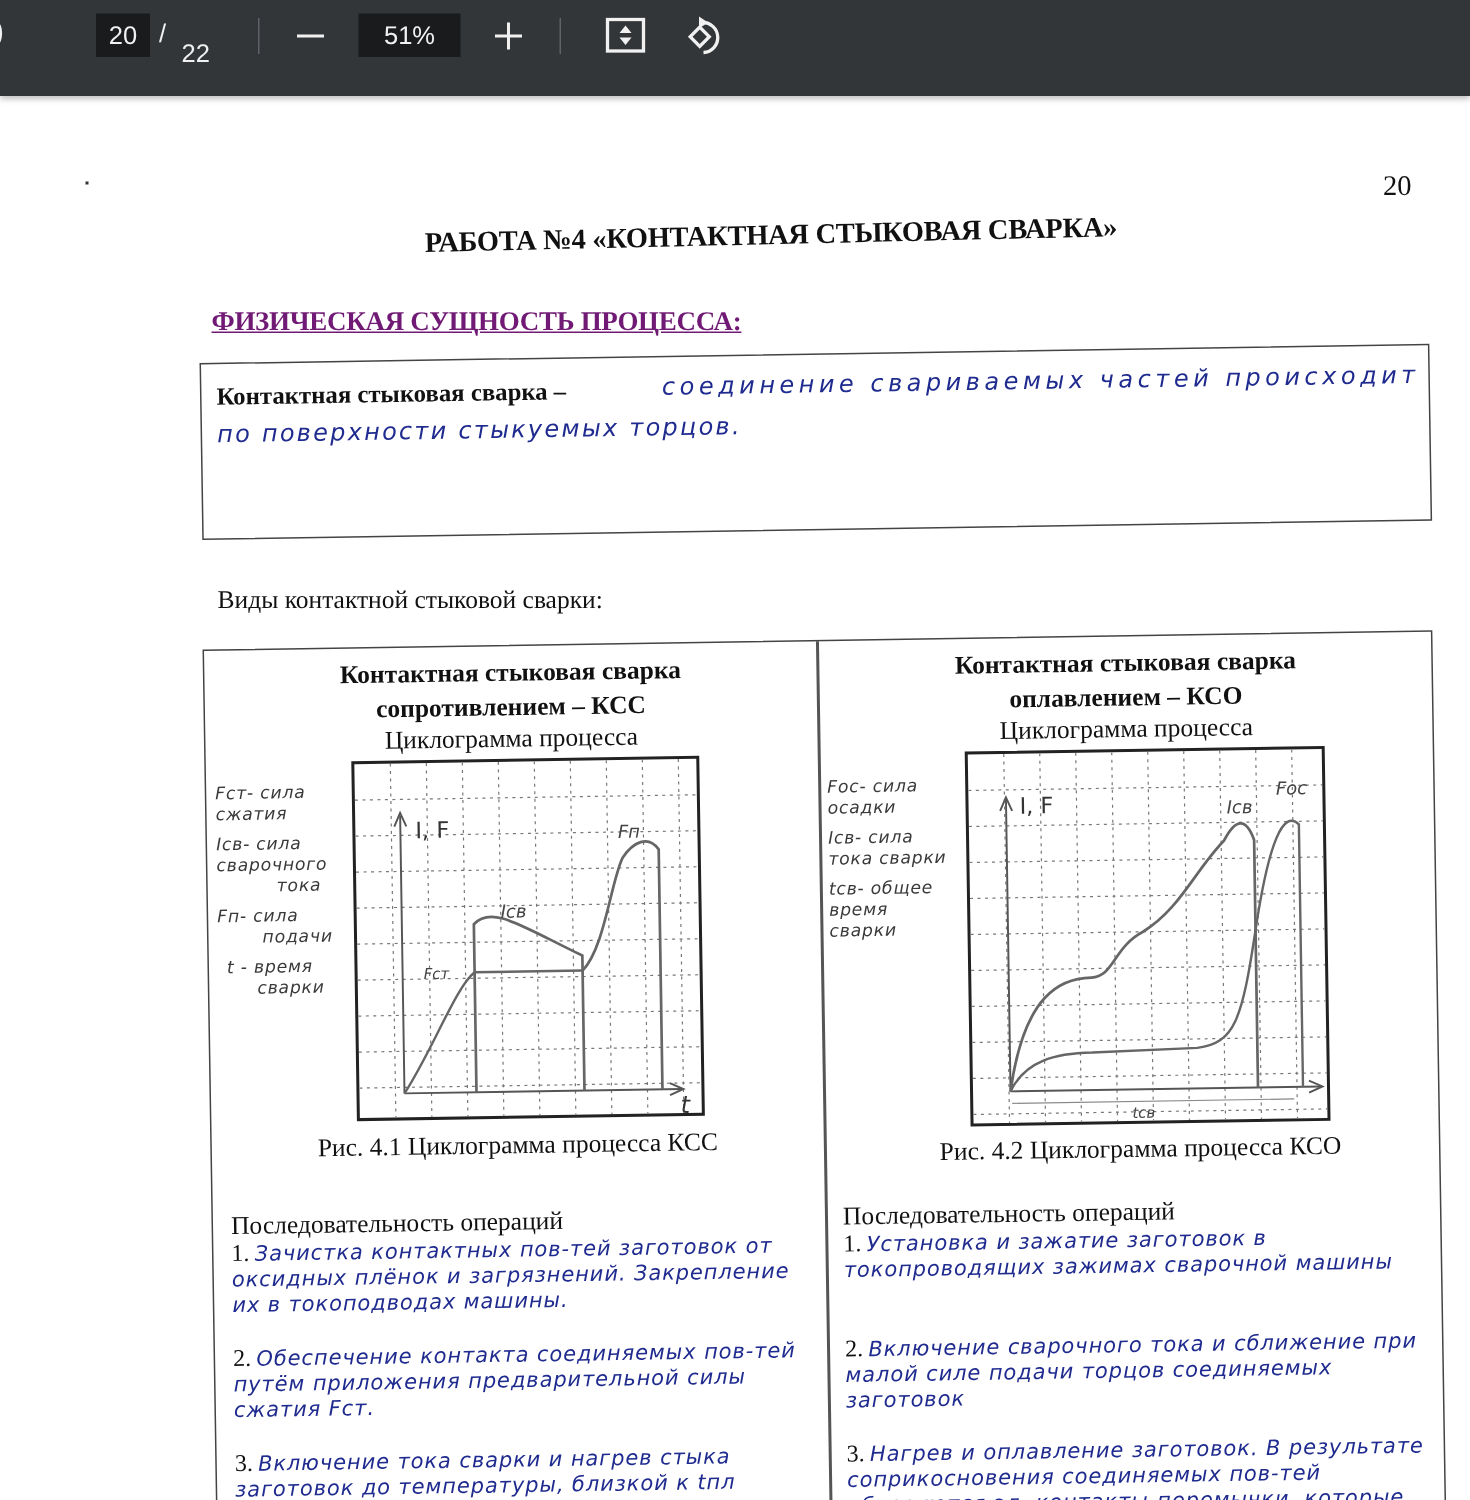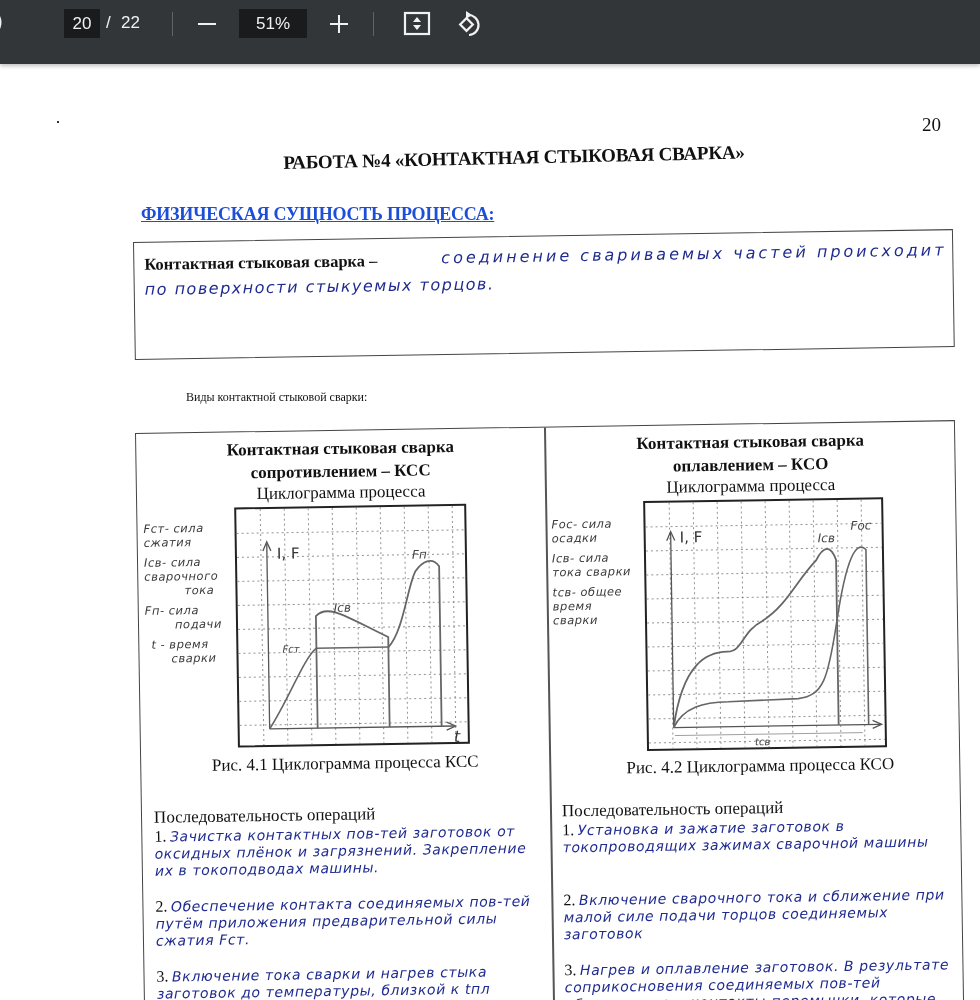--- a/index.html
+++ b/index.html
@@ -14,21 +14,21 @@
     box-shadow: 0 2px 4px rgba(0,0,0,0.25);
     z-index: 5;
   }
   .tb-left-edge { position: absolute; left: -4px; top: 10px; font-size: 20px; color: #f1f1f1; }
   .page-input {
     position: absolute; left: 64px; top: 9px; width: 36px; height: 29px;
     background: #191b1c; color: #f1f1f1; font-size: 17px; text-align: center;
     line-height: 29px; border: none;
   }
   .page-sep { position: absolute; left: 106px; top: 13px; font-size: 17px; color: #f1f1f1; }
-  .page-total { position: absolute; left: 120px; top: 13px; font-size: 17px; color: #f1f1f1; }
+  .page-total { position: absolute; left: 120px; top: 26px; font-size: 17px; color: #f1f1f1; }
   .tb-divider { position: absolute; top: 12px; width: 1px; height: 24px; background: #5f6368; }
   .zoom-out { position: absolute; left: 194px; top: 8px; width: 26px; height: 30px; cursor: pointer; }
   .zoom-out::before { content: ""; position: absolute; left: 4px; top: 15px; width: 18px; height: 2px; background: #f1f1f1; }
   .zoom-input {
     position: absolute; left: 239px; top: 9px; width: 68px; height: 29px;
     background: #191b1c; color: #f1f1f1; font-size: 17px; text-align: center;
     line-height: 29px; border: none;
   }
   .zoom-in { position: absolute; left: 326px; top: 8px; width: 26px; height: 30px; cursor: pointer; }
   .zoom-in::before { content: ""; position: absolute; left: 4px; top: 15px; width: 18px; height: 2px; background: #f1f1f1; }
@@ -39,33 +39,33 @@
   
   .page { position: absolute; left: 0; top: 64px; width: 980px; height: 936px; background: #ffffff; }
   .speck { position: absolute; left: 57px; top: 57px; width: 2px; height: 2px; background: #333; }
   .page-number { position: absolute; left: 922px; top: 50px; font-size: 19px; color: #111; }
   .doc-title {
     position: absolute; left: 283px; top: 88px; font-size: 19px; font-weight: bold; color: #111;
     transform: rotate(-1.3deg); transform-origin: left top; white-space: nowrap;
     letter-spacing: -0.2px;
   }
   .section-heading {
-    position: absolute; left: 141px; top: 140px; font-size: 18px; font-weight: bold; color: #1d4ed8;
+    position: absolute; left: 141px; top: 140px; font-size: 18px; font-weight: bold; color: #701a75;
     text-decoration: underline; white-space: nowrap; letter-spacing: -0.2px;
   }
   .def-box {
     position: absolute; left: 133px; top: 178px; width: 820px; height: 118px;
     border: 1.5px solid #444; transform: rotate(-0.9deg); transform-origin: left top;
   }
   .def-term { position: absolute; left: 10px; top: 12px; font-size: 16.5px; font-weight: bold; color: #111; white-space: nowrap; }
   .hand { font-family: "DejaVu Sans", sans-serif; font-style: italic; color: #1f2b8f; }
   .def-line1 { position: absolute; left: 307px; top: 10px; font-size: 16px; white-space: nowrap; letter-spacing: 3px; }
   .def-line2 { position: absolute; left: 10px; top: 37px; font-size: 16px; white-space: nowrap; letter-spacing: 1.5px; }
 
-  .types-label { position: absolute; left: 145px; top: 326px; font-size: 12px; color: #111; white-space: nowrap; margin-left: 41px; }
+  .types-label { position: absolute; left: 145px; top: 326px; font-size: 17px; color: #111; white-space: nowrap; }
 
   .types-table {
     position: absolute; left: 135px; top: 369px; width: 820px; height: 640px;
     border: 1.5px solid #444; transform: rotate(-0.9deg); transform-origin: left top;
   }
   .col-divider { position: absolute; left: 408px; top: 0; width: 1.5px; height: 100%; background: #555; }
 
   .col { position: absolute; top: 0; width: 408px; height: 100%; }
   .col.left { left: 0; }
   .col.right { left: 410px; }

